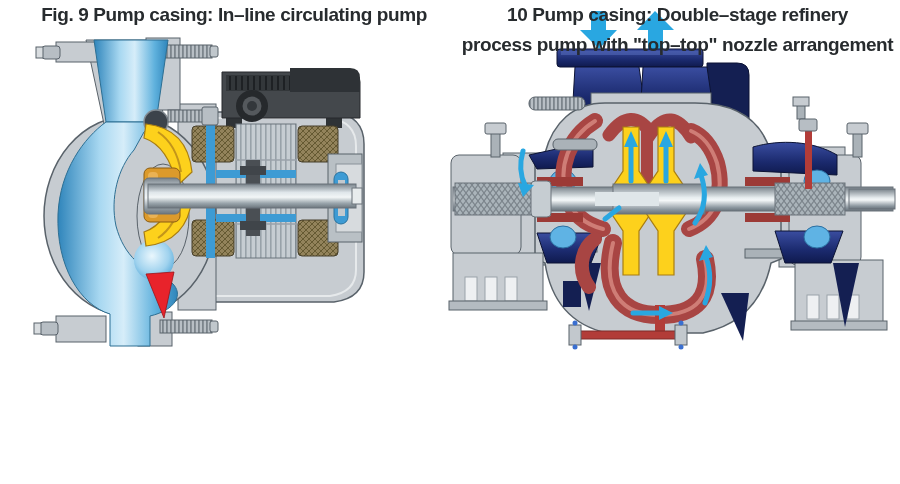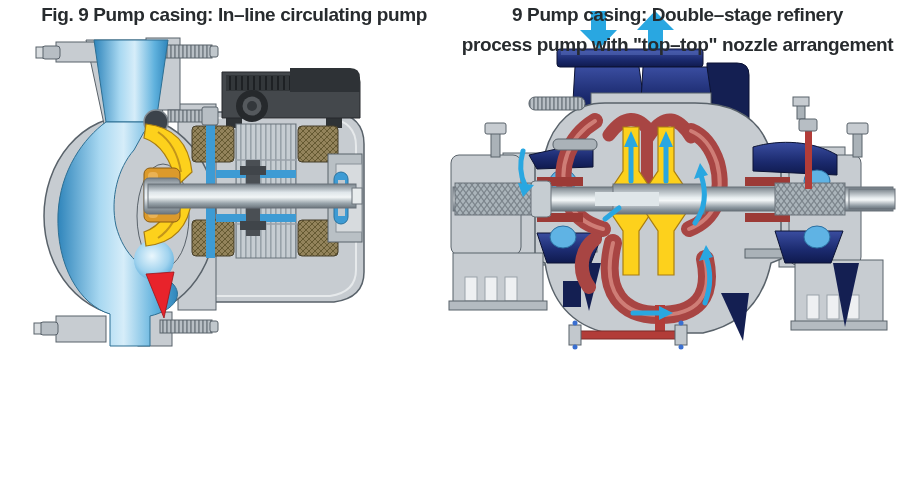--- a/index.html
+++ b/index.html
@@ -309,17 +309,17 @@
         <path d="M188,308 H214"></path>
         <polygon points="214,301 214,315 228,308" fill="var(--arrow-cyan,#29a7e1)" stroke="none"></polygon>
       </g>
     </svg>
   </div>
 
   <div id="cap-left" class="caption">
     <span>Fig. 9 Pump casing: In–line circulating pump</span>
   </div>
   <div id="cap-right" class="caption">
-    <div>9 Pump casing: Double–stage refinery</div>
+    <div>10 Pump casing: Double–stage refinery</div>
     <div>process pump with "top–top" nozzle arrangement</div>
   </div>
 
 </div>
 
 </body></html>

